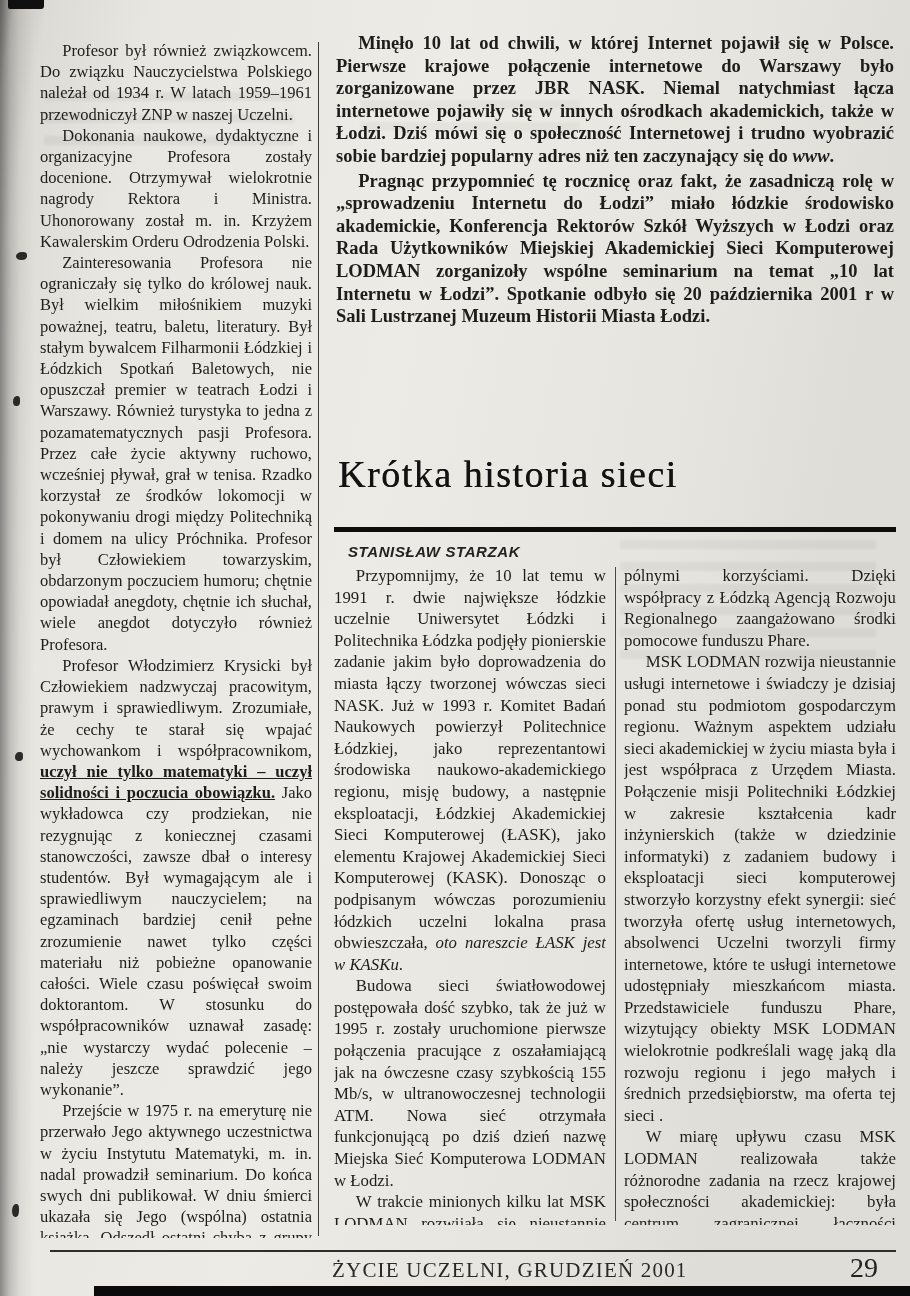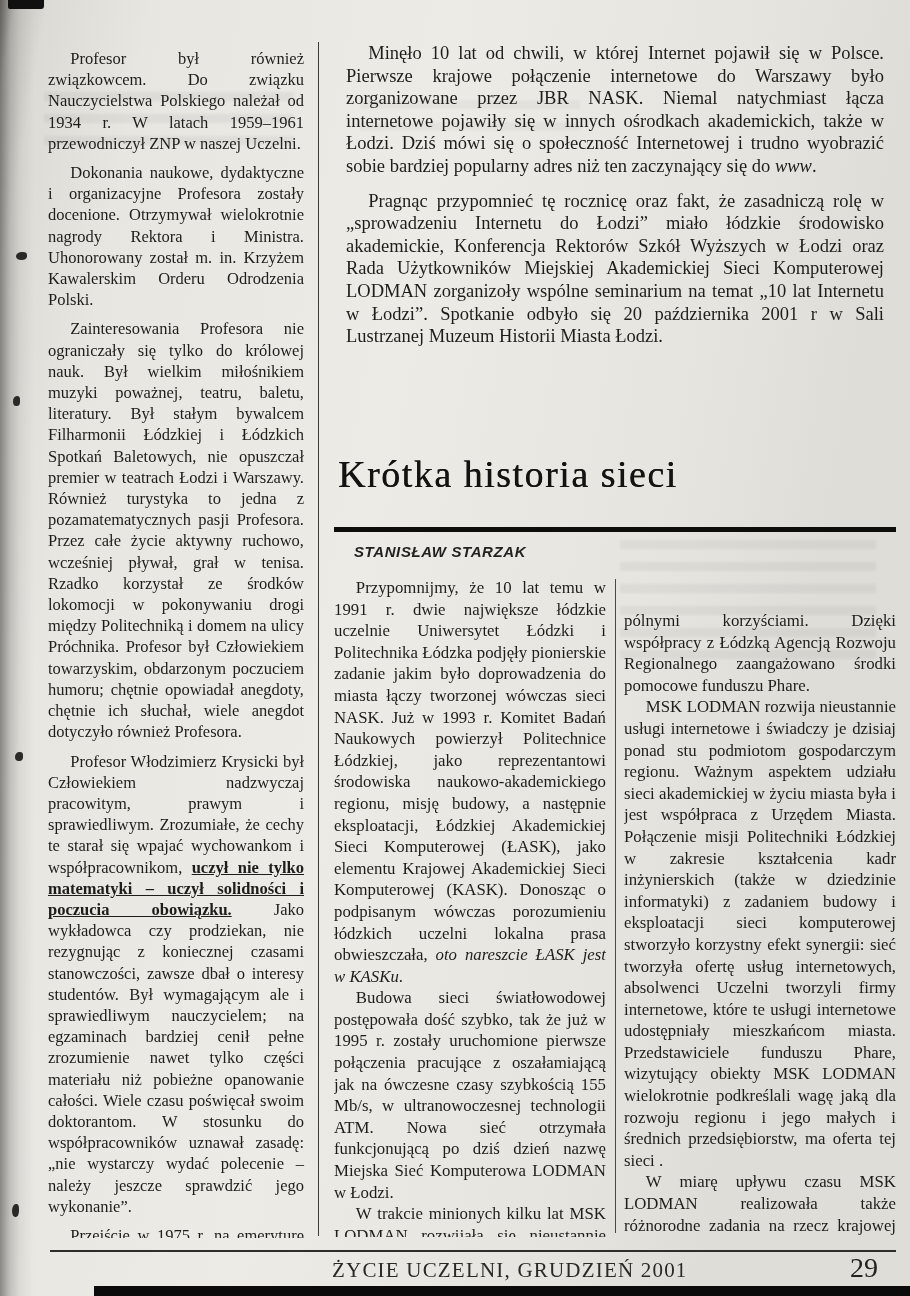--- a/index.html
+++ b/index.html
@@ -27,50 +27,50 @@
     background:repeating-linear-gradient(180deg,#3c3c3c 0 9px,transparent 9px 22px);}
   .g1{left:620px;top:540px;width:256px;height:128px;}
   .g2{left:44px;top:92px;width:250px;height:58px;}
   .g3{left:360px;top:100px;width:220px;height:40px;opacity:.04;}
 
   
   .left-col{
     position:absolute;left:40px;top:40px;width:272px;height:1198px;overflow:hidden;
     font-size:16.5px;line-height:21.2px;text-align:justify;color:#1e1d1b;
   }
-  .left-col p{margin:8px;text-indent:1.35em;}
+  .left-col p{margin:0;text-indent:1.35em;}
   .b{font-weight:700;text-decoration:underline;}
   .i{font-style:italic;}
 
   .v-div-main{position:absolute;left:318px;top:42px;width:1px;height:1194px;background:#3c3b39;}
 
   
   .right-sec{position:absolute;left:334px;top:0;width:562px;height:1250px;}
   .intro{
     position:absolute;left:0;top:30px;width:562px;height:426px;overflow:hidden;
     font-size:18.5px;line-height:22.6px;text-align:justify;color:#1e1d1b;
   }
-  .intro p{margin:12px;text-indent:1.2em;}
+  .intro p{margin:2px;text-indent:1.2em;font-weight:bold;}
 
   .headline{
     position:absolute;left:4px;top:452px;width:558px;height:68px;overflow:hidden;
     font-size:38px;font-weight:400;letter-spacing:1.5px;white-space:nowrap;color:#141312;
     text-shadow:.4px 0 0 currentColor;
   }
   .rule-thick{position:absolute;left:0;top:527px;width:562px;height:5px;background:#0d0d0c;}
   .byline{
-    position:absolute;left:20px;top:543px;width:400px;
+    position:absolute;left:14px;top:543px;width:400px;
     font-family:"Liberation Sans", sans-serif;font-weight:700;font-style:italic;
     font-size:15px;letter-spacing:.6px;color:#232220;
   }
-  .cols{position:absolute;left:0;top:577px;width:562px;height:660px;display:flex;}
+  .cols{position:absolute;left:0;top:565px;width:562px;height:660px;display:flex;}
   .acol{width:272px;height:660px;overflow:hidden;
     font-size:16.8px;line-height:21.6px;text-align:justify;color:#1e1d1b;}
   .acol p{margin:0;text-indent:1.3em;}
-  .acol p.noindent{text-indent:0;margin-top:33px;}
+  .acol p.noindent{text-indent:0;}
   .col-gap{width:18px;position:relative;}
   .v-div-cols{position:absolute;left:9px;top:2px;width:1px;height:654px;background:#4a4946;}
 
   
   .rule-footer{position:absolute;left:50px;top:1250px;width:846px;height:2px;background:#2e2d2b;}
   .footer-journal{
     position:absolute;left:332px;top:1258px;
     font-size:21px;letter-spacing:1.2px;color:#2a2927;
   }
   .page-number{

